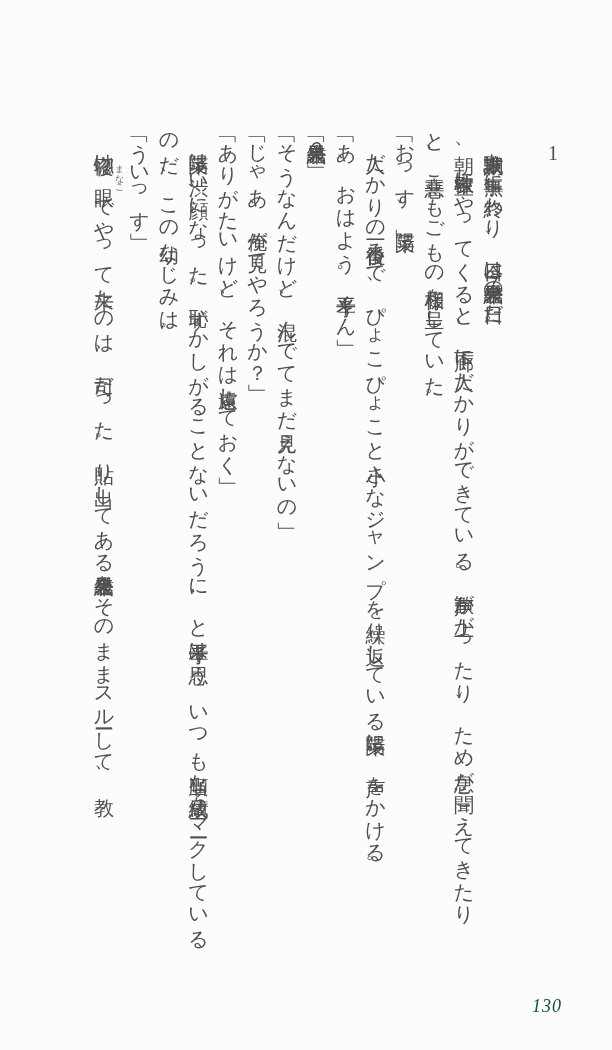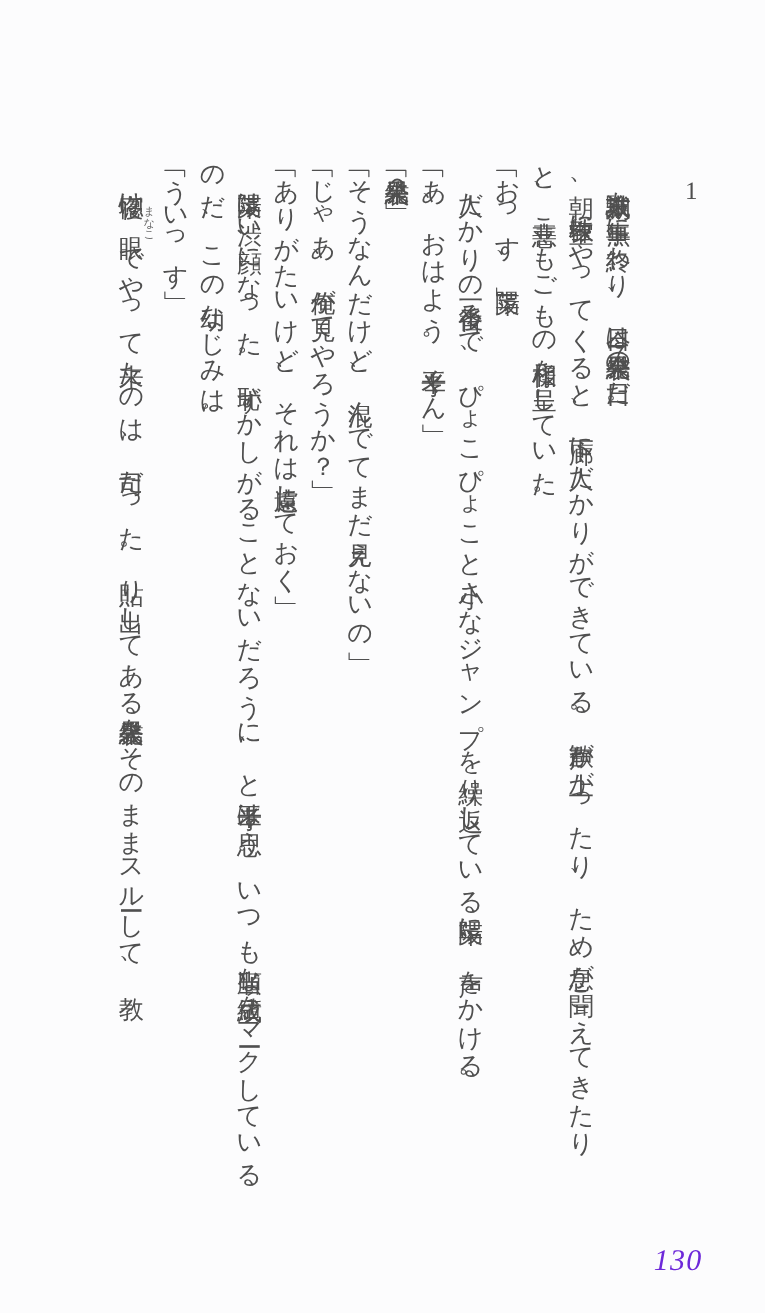--- a/index.html
+++ b/index.html
@@ -17,21 +17,21 @@
     font-size:20px;letter-spacing:-0.3px;color:#4f4f4f;
   }
   .text-area p{margin:0;padding:0;line-height:29.5px;}
   p.chapter{margin-left:29.5px;text-indent:22px;}
   p.narration{text-indent:20px;}
   p.dialogue{text-indent:10px;}
   ruby{ruby-position:over;}
   ruby rt{font-size:9px;letter-spacing:0;color:#6a6a6a;}
   .page-number{
     position:absolute;top:996px;right:50px;
-    font-style:italic;font-size:24px;color:#6d28d9;letter-spacing:1px;
+    font-style:italic;font-size:18px;color:#14532d;letter-spacing:1px;
   }
 </style>
 </head>
 <body>
 
 <div class="sheet">
   <div class="text-area">
       <p class="chapter">1</p>
       <p class="narration">期末試験も無事に終わり、今日は結果発表の日だ。</p>
       <p class="narration">朝、教室棟にやってくると、廊下に人だかりができている。歓声が上がったり、ため息が聞こえてきたりと、悲喜こもごもの様相を呈していた。</p>

